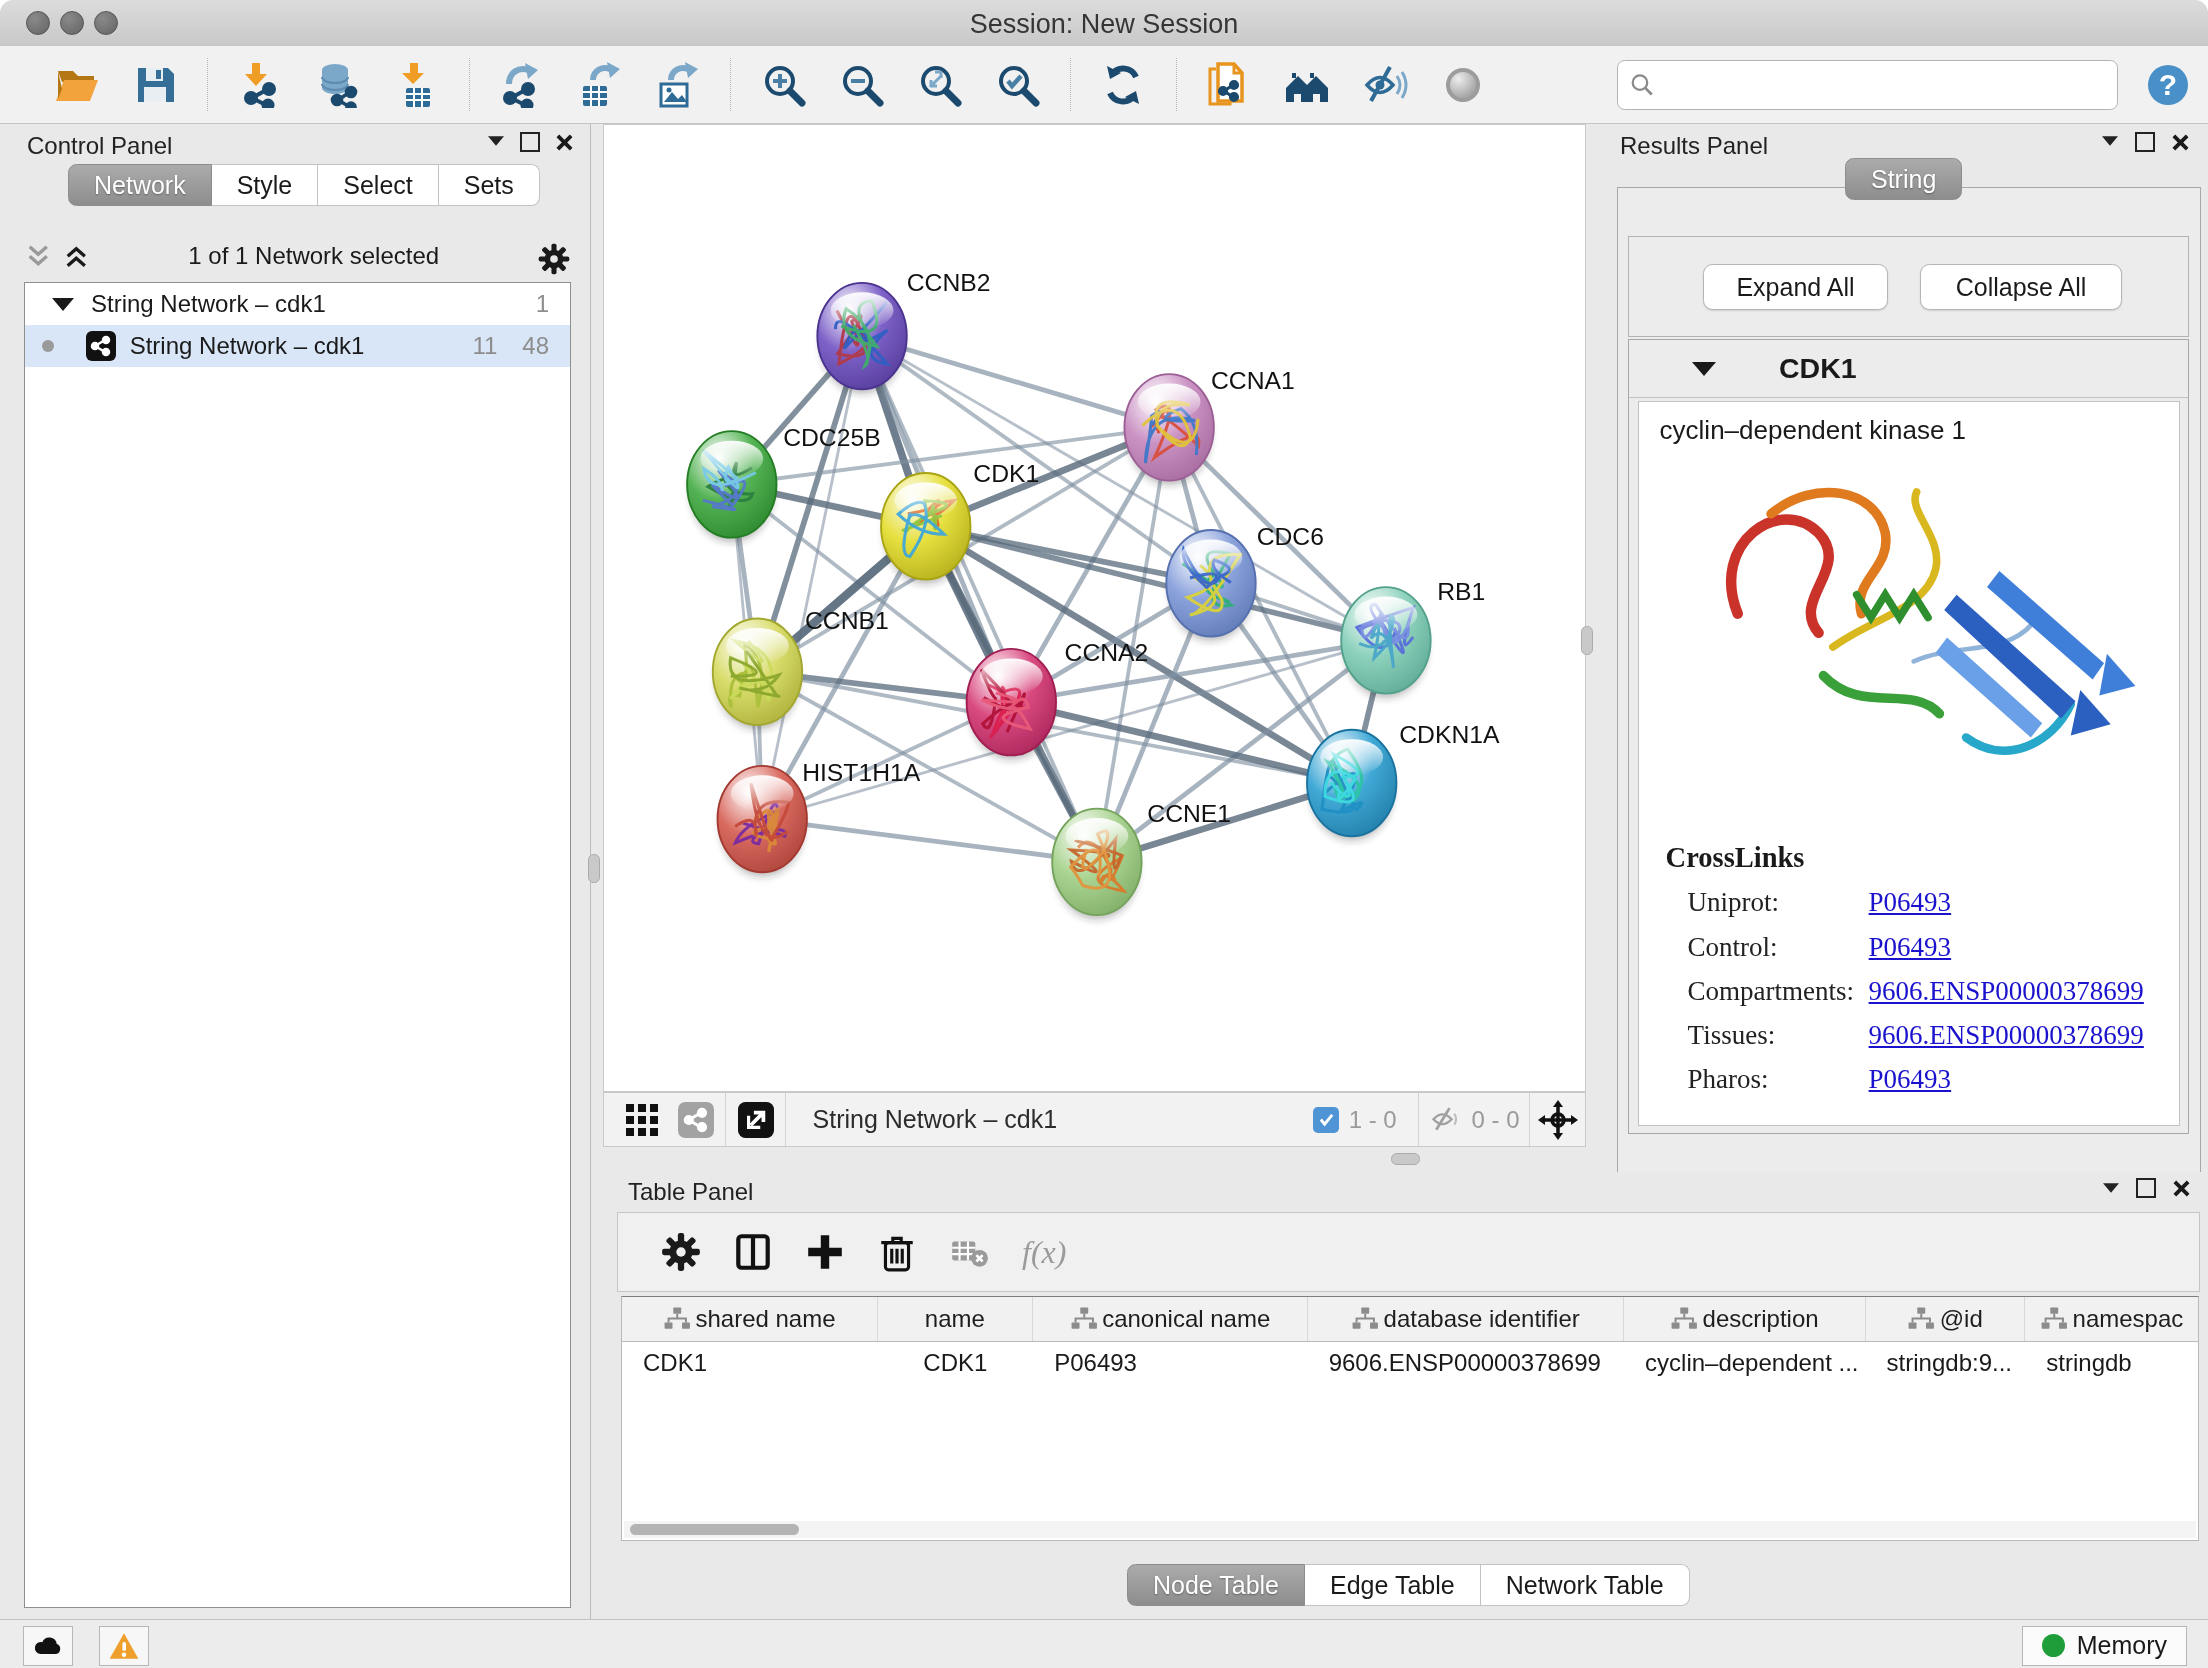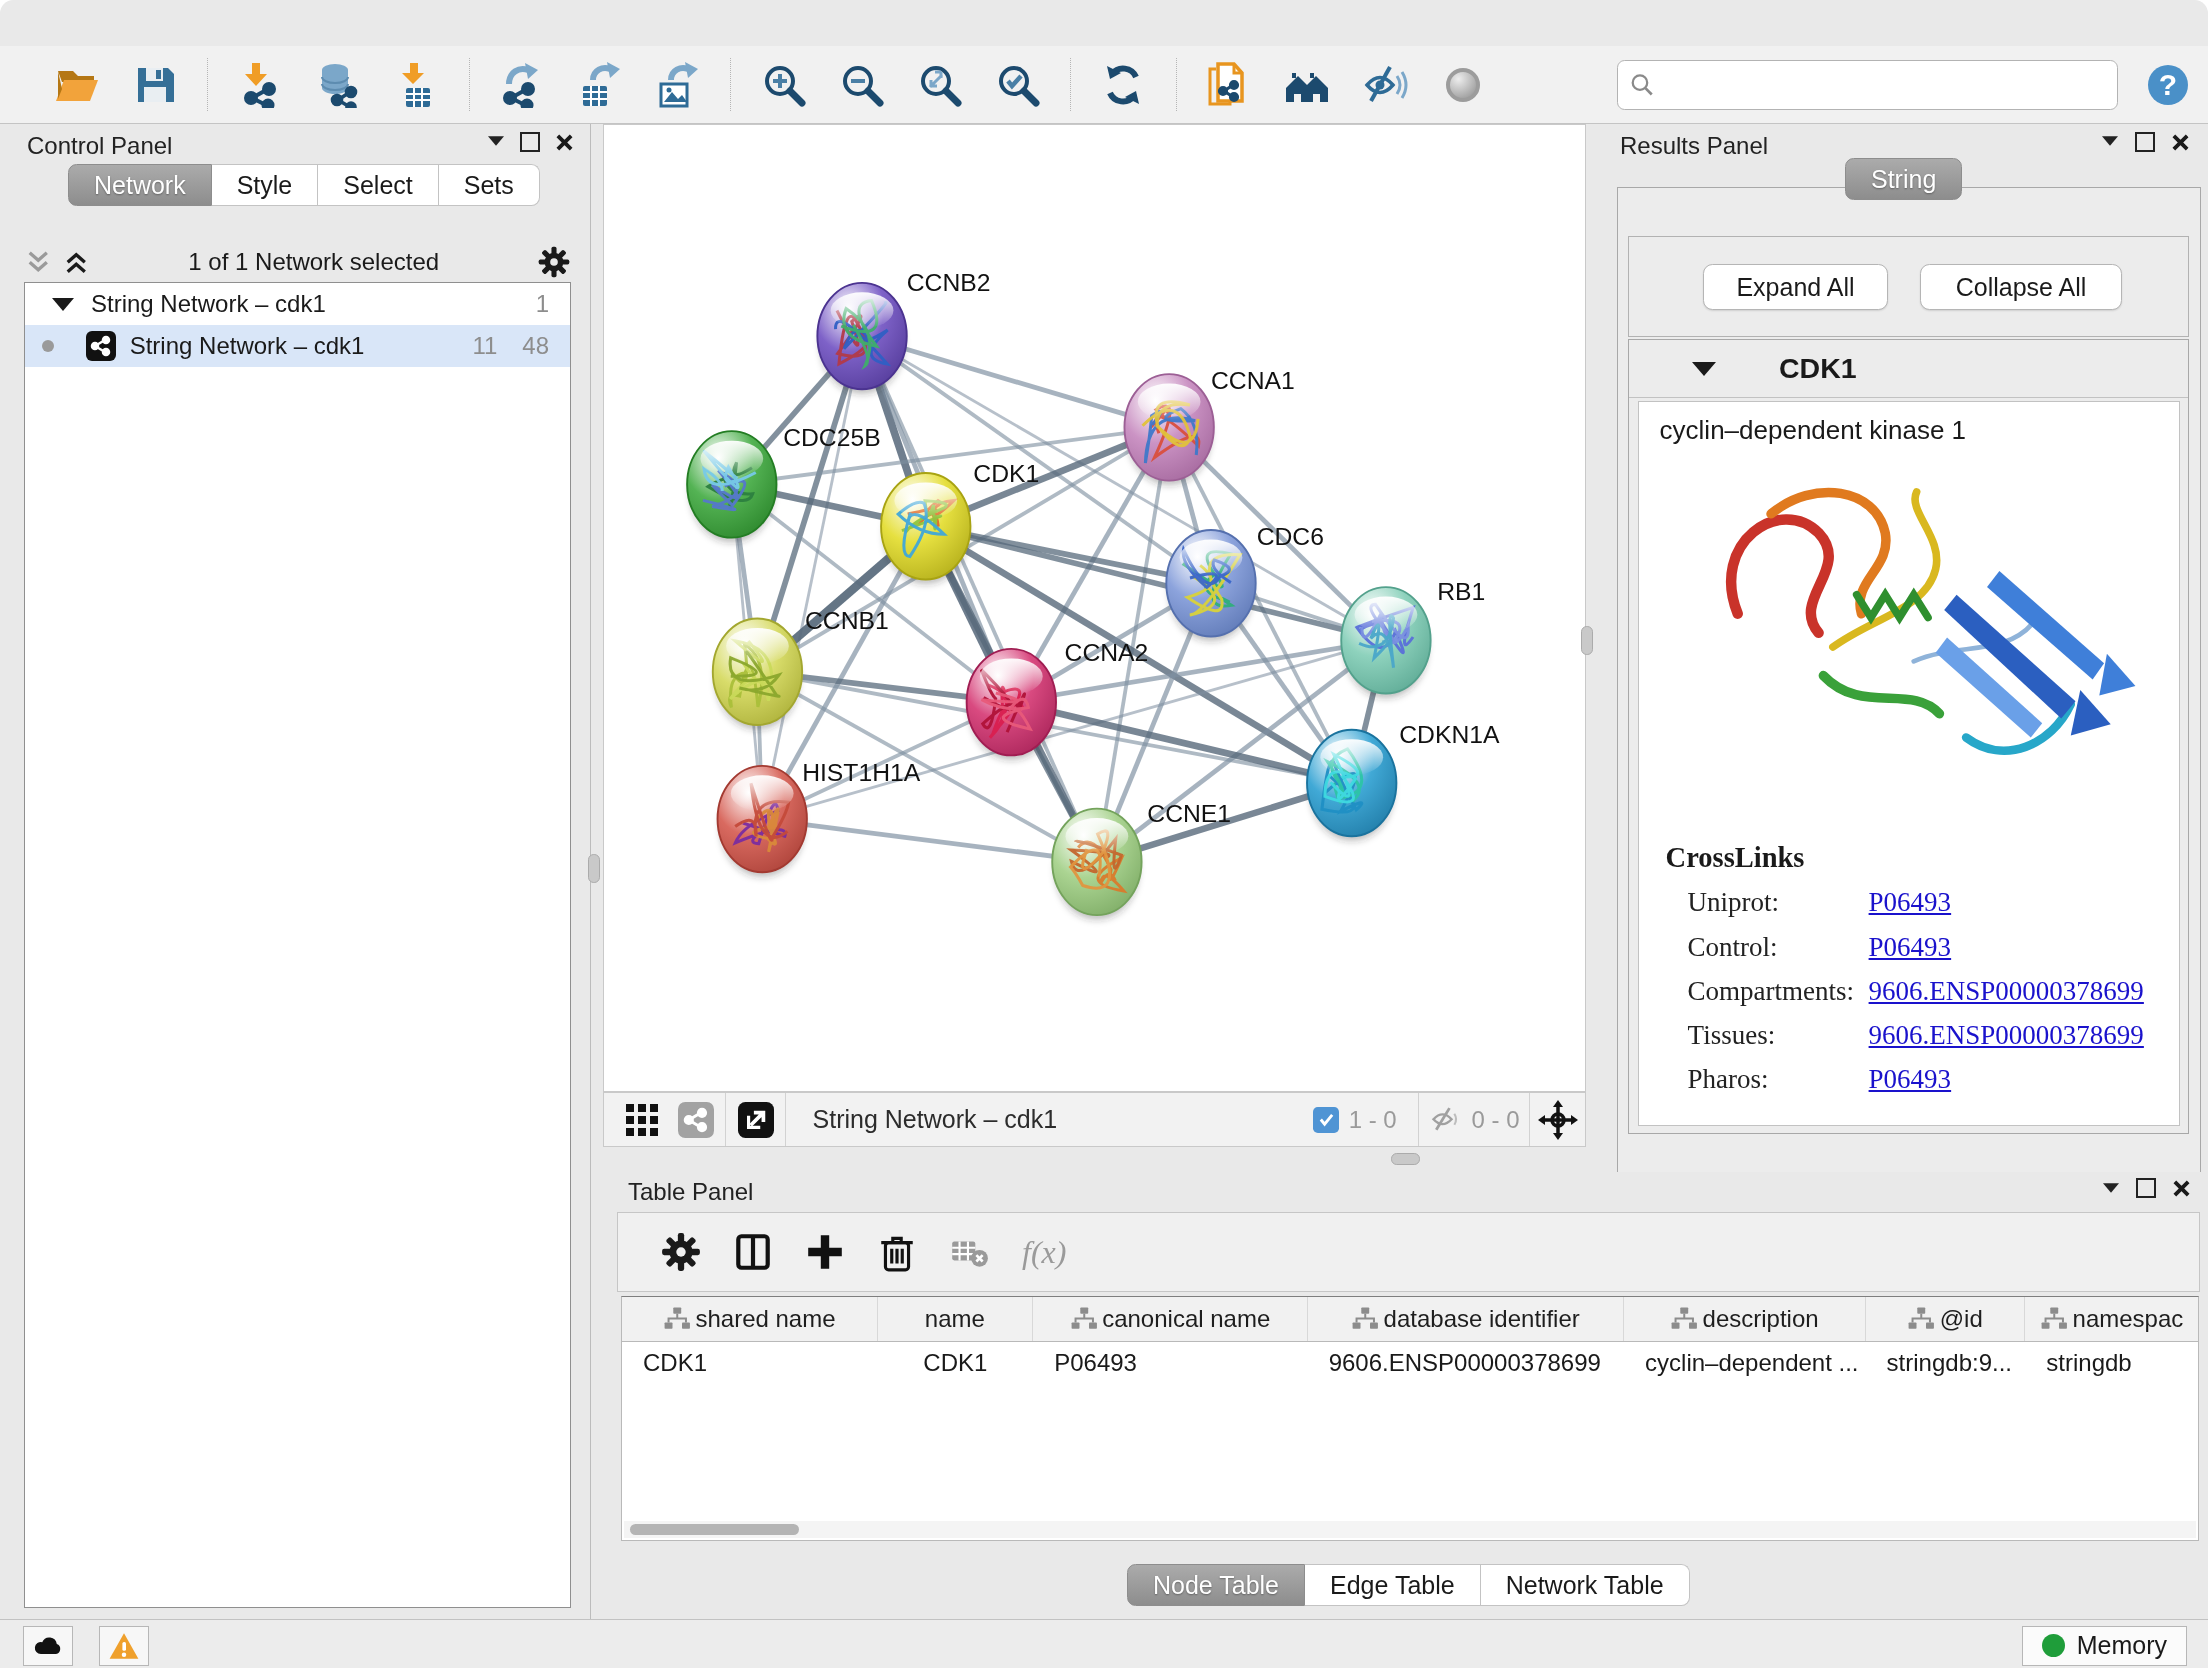--- a/index.html
+++ b/index.html
@@ -35,21 +35,21 @@
   .seg .tab{height:40px;display:flex;align-items:center;justify-content:center;
     background:#fff;border:1px solid #c3c3c3;border-left:none;font-size:25px;padding:0 25px;cursor:pointer;}
   .seg .tab:first-child{border-left:1px solid #c3c3c3;border-radius:8.6px 0 0 8.6px;}
   .seg .tab:last-child{border-radius:0 8.6px 8.6px 0;}
   .seg .tab.only{border-radius:8.6px;}
   .seg .tab.active{background:linear-gradient(#ababab,#8d8d8d);color:#fff;border-color:#8d8d8d;
     text-shadow:0 1px 1.9px rgba(0,0,0,.35);}
 
   
   .control-panel{left:0;top:124px;width:590px;height:1495px;background:#e9e9e9;border-right:1px solid #bcbcbc;}
-  .netsel-bar{left:24px;top:118px;width:547px;height:40px;display:flex;align-items:center;}
+  .netsel-bar{left:24px;top:118px;width:547px;height:40px;display:flex;}
   .tree-box{left:24px;top:158px;width:545px;height:1324px;background:#fff;border:1.9px solid #8f8f8f;}
   .tree-row{height:42px;display:flex;align-items:center;font-size:24px;}
   .tree-row.selected{background:#d9e6f8;}
   .tree-count{color:#8d8d8d;}
   .bullet{width:12.4px;height:12.4px;border-radius:50%;background:#9a9a9a;}
 
   
   .network-view{left:603px;top:124px;width:983px;height:968px;background:#fff;
     border:1px solid #c9c9c9;box-sizing:border-box;}
   .net-toolbar{left:603px;top:1092px;width:983px;height:55px;background:#f2f2f2;
@@ -102,20 +102,26 @@
     display:flex;align-items:center;padding:0 19px;font-size:25px;gap:11.4px;cursor:pointer;}
   .mem-dot{width:23px;height:23px;border-radius:50%;background:#1f9d3a;}
 
   .splitter-dot{background:#c9c9c9;border:1px solid #ababab;border-radius:5.7px;cursor:pointer;}
 </style>
 </head>
 <body>
 
 <div id="window">
 
+  <div class="abs titlebar">
+    <div class="abs tl" style="left:26px"></div>
+    <div class="abs tl" style="left:60px"></div>
+    <div class="abs tl" style="left:94px"></div>
+    <div class="abs title-text">Session: New Session</div>
+  </div>
 
   <div class="abs toolbar-main">
     <svg class="ti" viewBox="0 0 46 46">
       <path d="M4 9h15l5 5h16v6H8z" fill="#b57714"></path>
         <path d="M2 39l8-21h34l-8 21z" fill="#f2a33b"></path>
         <path d="M4 9v28l4-10z" fill="#b57714"></path>
       </svg>
     <svg class="ti" viewBox="0 0 46 46">
       <path d="M6 6h30l6 6v28H6z" fill="#356f97"></path>
         <rect x="14" y="6" width="17" height="13" fill="#e9eef2"></rect>

